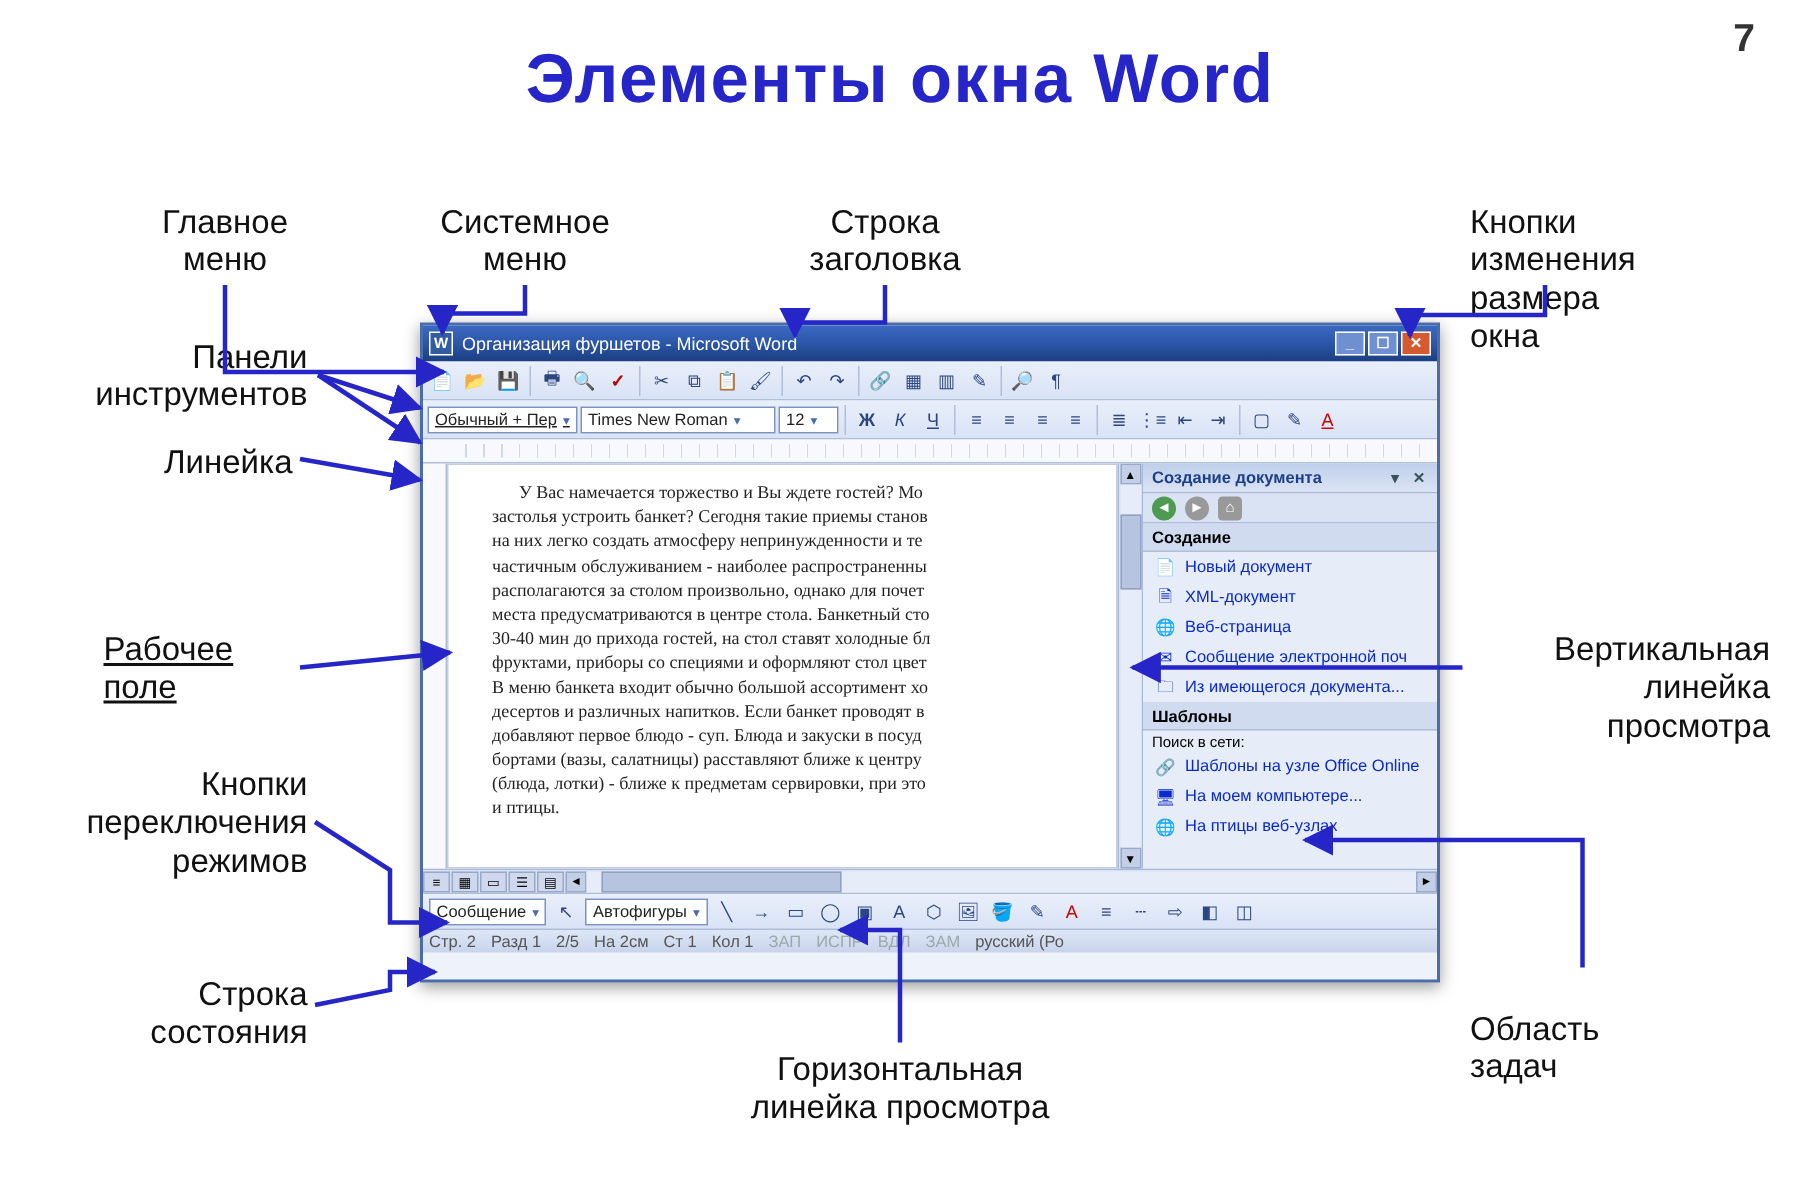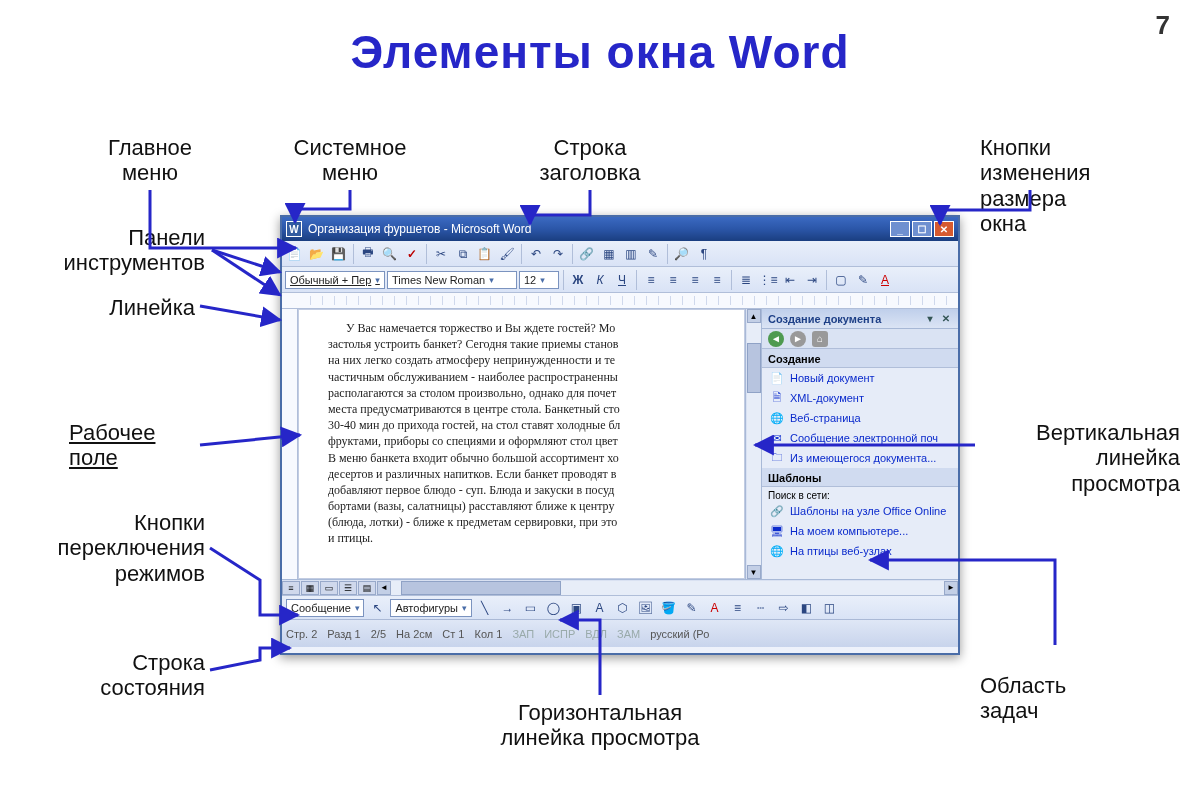--- a/index.html
+++ b/index.html
@@ -152,21 +152,21 @@
     height:16px; background:#d9e1f2; border-top:1px solid #a8b9d7;
     display:flex; align-items:center;
   }
   .viewbtns { display:flex; }
   .viewbtn { width:18px; height:14px; border:1px solid #98a9ca; background:#cfd8ec; margin-right:1px; display:flex; align-items:center; justify-content:center; font-size:9px; cursor:pointer; }
   .hscroll .arrow { width:14px; height:14px; background:#c3cfe6; border:1px solid #98a9ca; display:flex; align-items:center; justify-content:center; font-size:8px; cursor:pointer; }
   .hscroll .track { flex:1; height:14px; background:#e7edf8; position:relative; }
   .hscroll .thumb { position:absolute; left:10px; top:0; height:14px; width:160px; background:#b7c4df; border:1px solid #8fa2c6; }
 
   .statusbar {
-    height:28px; background:linear-gradient(#dfe7f6,#c8d4ec);
+    height:16px; background:linear-gradient(#dfe7f6,#c8d4ec);
     border-top:1px solid #aab9d6;
     display:flex; align-items:center; font-size:11px; color:#555; padding:0 4px; gap:10px;
   }
   .statusbar span.dim { color:#9aa; }
 
   .draw-toolbar {
     height:24px; background:linear-gradient(#e9effa,#d9e3f6);
     border-top:1px solid #b0bed9;
     display:flex; align-items:center; padding:0 4px; gap:3px;
   }

